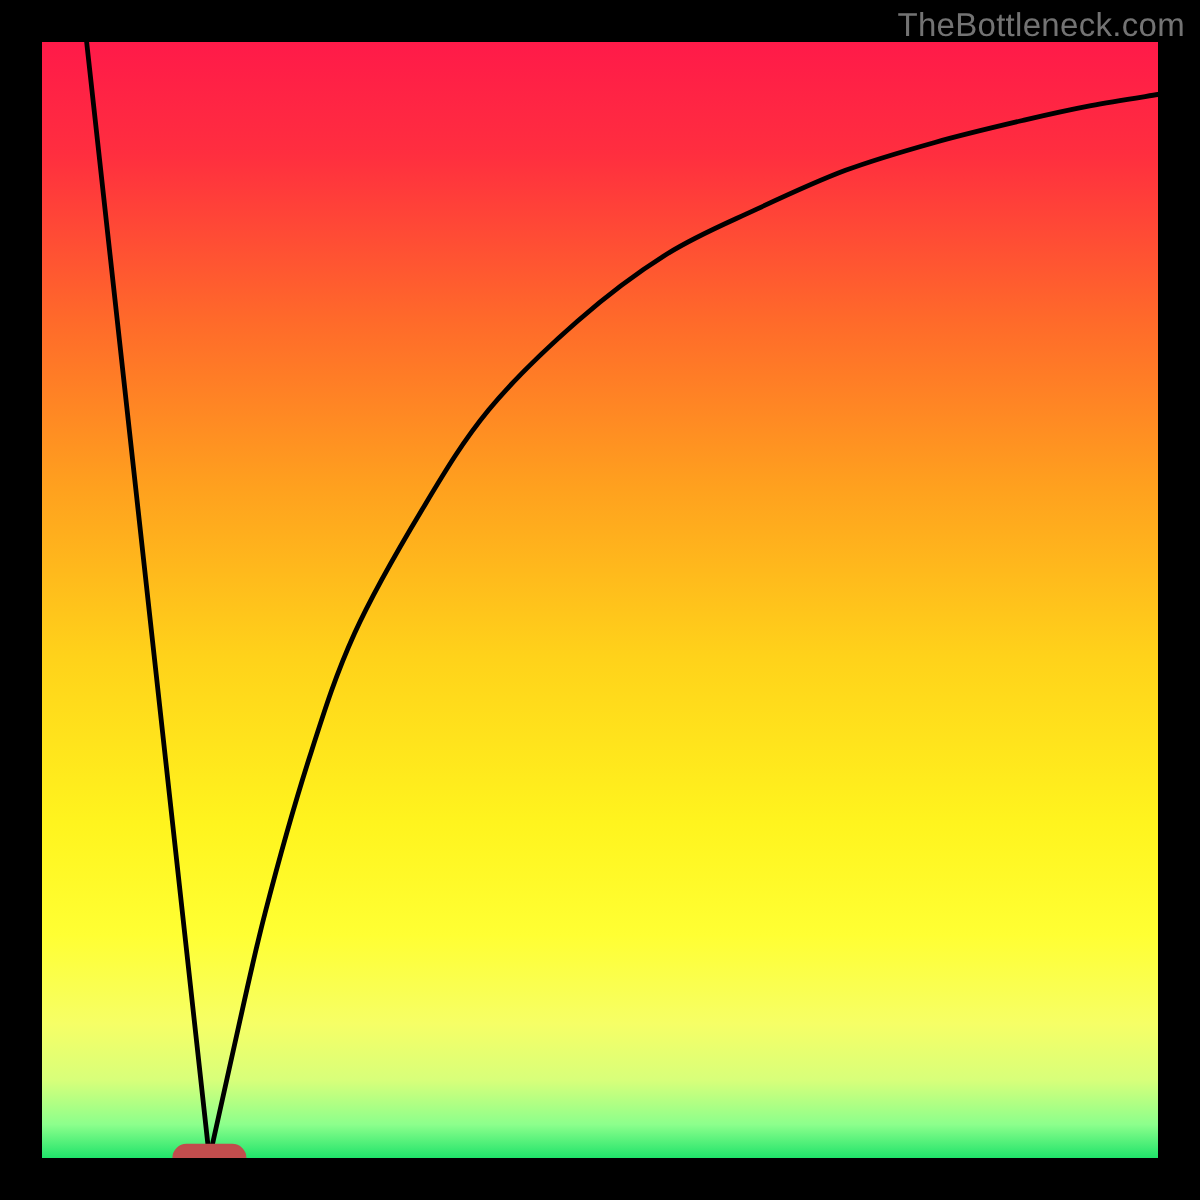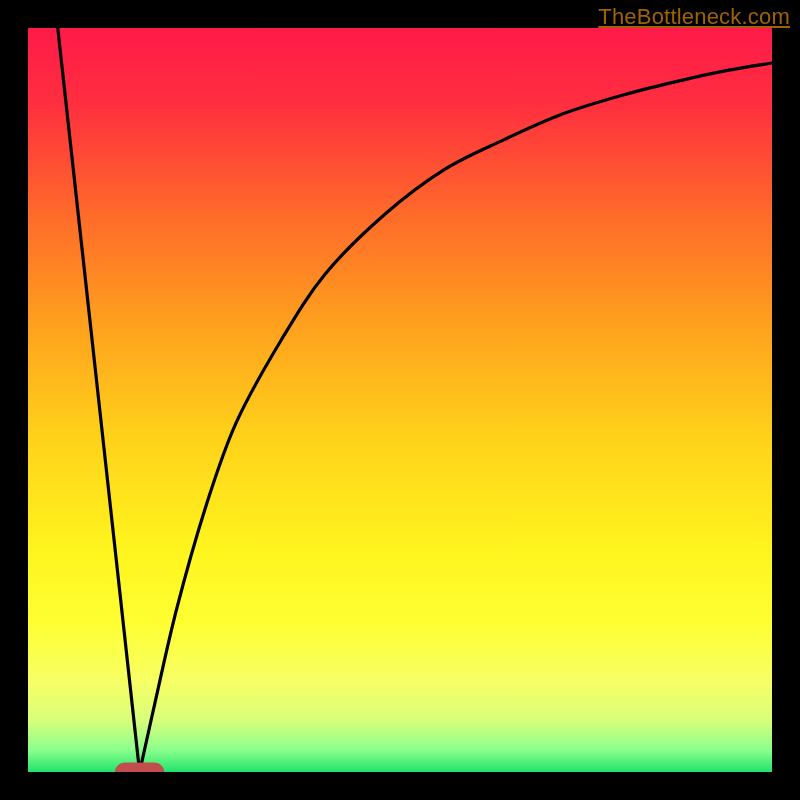--- a/index.html
+++ b/index.html
@@ -22,26 +22,25 @@
     left: 28px;
     top: 28px;
     width: 744px;
     height: 744px;
     
   }
   .watermark {
     position: absolute;
     top: 4px;
     right: 10px;
-    color: #a16207;
+    color: #737373;
     font-size: 22px;
     font-weight: 500;
     letter-spacing: 0.2px;
     user-select: none;
-    text-decoration: underline;
   }
   svg { display: block; }
 </style>
 </head>
 <body>
 
 <div class="frame">
 
   <svg class="plot" viewBox="0 0 744 744" width="744" height="744" preserveAspectRatio="none">
     <defs>

